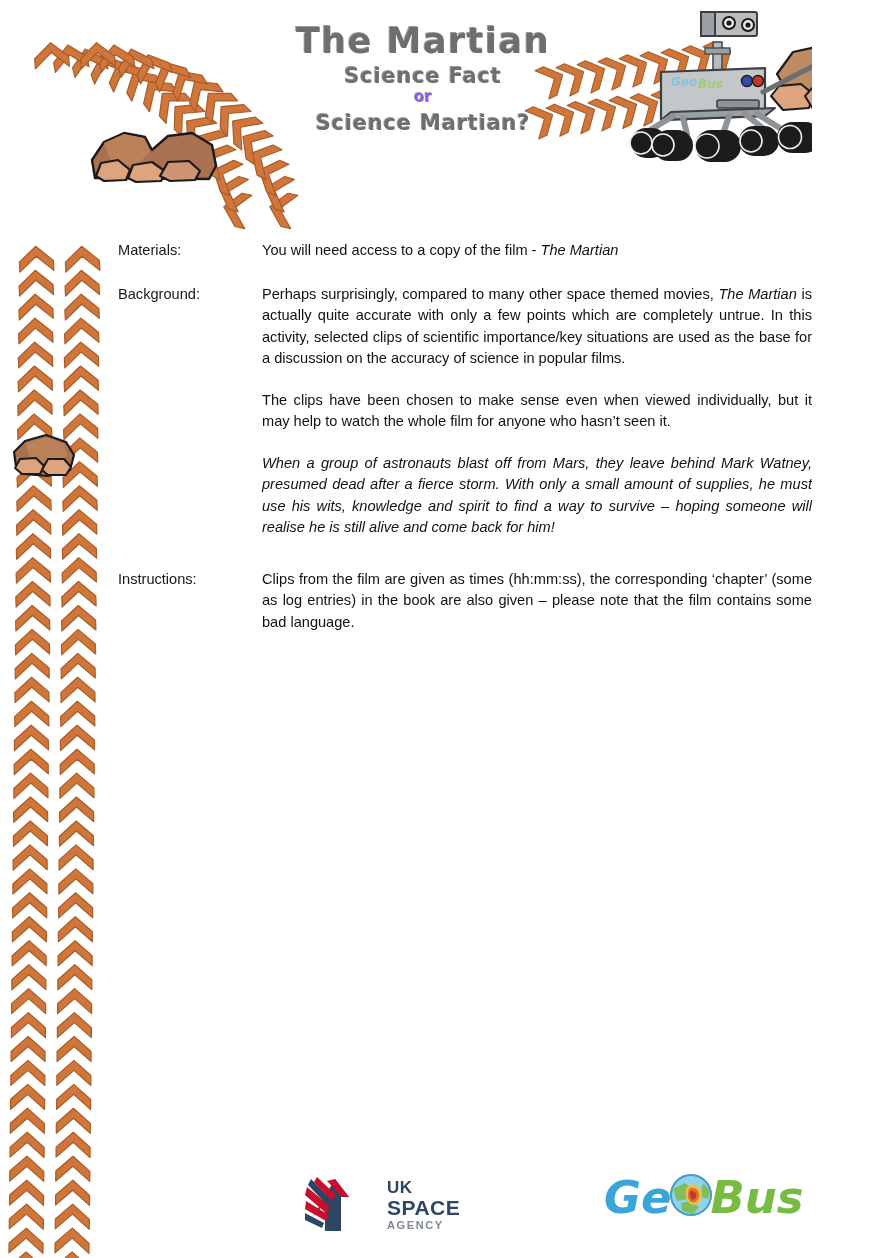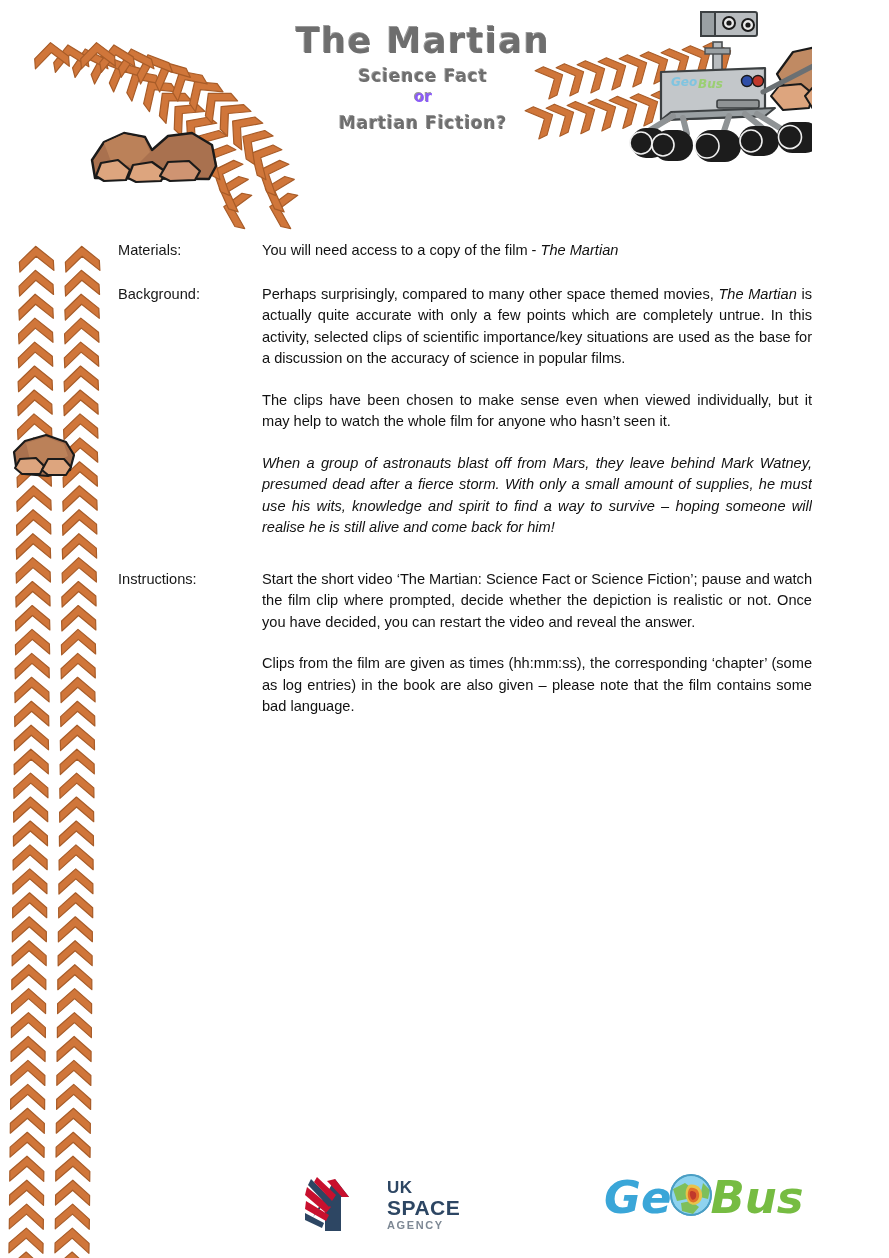--- a/index.html
+++ b/index.html
@@ -48,21 +48,21 @@
     font-weight: bold;
     font-size: 35px;
     line-height: 38px;
     letter-spacing: 1.5px;
     color: #6e6e6e;
     text-shadow: 1px 1px 0 #ffffff, -1px -1px 0 #9a9a9a;
   }
   .title-sub {
     font-family: "DejaVu Sans", sans-serif;
     font-weight: bold;
-    font-size: 17px;
+    font-size: 21px;
     line-height: 24px;
     letter-spacing: 0.8px;
     color: #6e6e6e;
     text-shadow: 1px 1px 0 #ffffff, -1px -1px 0 #9a9a9a;
     margin-top: 4px;
   }
   .title-or {
     font-family: "DejaVu Sans", sans-serif;
     font-weight: bold;
     font-size: 15px;
@@ -336,21 +336,21 @@
       <path d="M 42,470 L 48,459 L 64,459 L 71,467 L 66,475 L 48,475 Z" fill="#dda57e" stroke="#1a1a1a" stroke-width="2" stroke-linejoin="round"></path>
     </g>
   </svg>
 
   <div class="header">
 
     <div class="title-block">
       <div class="title-main">The Martian</div>
       <div class="title-sub">Science Fact</div>
       <div class="title-or">or</div>
-      <div class="title-sub">Martian Fiction?</div>
+      <div class="title-sub">Science Martian?</div>
     </div>
 
     <svg style="position:absolute; left:625px; top:4px;" width="264" height="168" viewBox="0 0 264 168" xmlns="http://www.w3.org/2000/svg">
 
       <g>
         <path d="M 152,70 L 168,48 L 196,42 L 222,50 L 233,68 L 226,92 L 200,100 L 166,94 Z" fill="#c08a63" stroke="#1a1a1a" stroke-width="2.2" stroke-linejoin="round"></path>
         <path d="M 146,92 L 154,82 L 176,80 L 188,90 L 184,104 L 158,106 Z" fill="#dda57e" stroke="#1a1a1a" stroke-width="2" stroke-linejoin="round"></path>
         <path d="M 180,92 L 190,81 L 210,82 L 220,92 L 214,105 L 188,105 Z" fill="#dda57e" stroke="#1a1a1a" stroke-width="2" stroke-linejoin="round"></path>
         <path d="M 212,96 L 222,85 L 237,88 L 241,99 L 232,107 L 216,105 Z" fill="#cf9472" stroke="#1a1a1a" stroke-width="2" stroke-linejoin="round"></path>
         <path d="M 218,100 L 226,92 L 243,94 L 248,104 L 240,112 L 222,110 Z" fill="#dda57e" stroke="#1a1a1a" stroke-width="2" stroke-linejoin="round"></path>
@@ -432,21 +432,20 @@
           <span>Perhaps surprisingly, compared to many other space themed movies, </span><span class="it">The Martian</span><span> is actually quite accurate with only a few points which are completely untrue. In this activity, selected clips of scientific importance/key situations are used as the base for a discussion on the accuracy of science in popular films.</span>
         </p>
         <p>The clips have been chosen to make sense even when viewed individually, but it may help to watch the whole film for anyone who hasn’t seen it.</p>
         <p class="para-italic">When a group of astronauts blast off from Mars, they leave behind Mark Watney, presumed dead after a fierce storm. With only a small amount of supplies, he must use his wits, knowledge and spirit to find a way to survive – hoping someone will realise he is still alive and come back for him!</p>
       </div>
     </div>
 
     <div class="row">
       <div class="label">Instructions:</div>
       <div class="body-col">
-        <p>Start the short video ‘The Martian: Science Fact or Science Fiction’; pause and watch the film clip where prompted, decide whether the depiction is realistic or not. Once you have decided, you can restart the video and reveal the answer.</p>
         <p>Clips from the film are given as times (hh:mm:ss), the corresponding ‘chapter’ (some as log entries) in the book are also given – please note that the film contains some bad language.</p>
       </div>
     </div>
   </div>
 
   <div class="footer">
 
     <div class="uk-space">
       <svg width="62" height="58" viewBox="0 0 62 58" xmlns="http://www.w3.org/2000/svg">
         <path d="M 30,2 L 44,20 L 36,20 L 36,54 L 20,54 L 20,26 L 8,40 Z" fill="#2d4663"></path>

